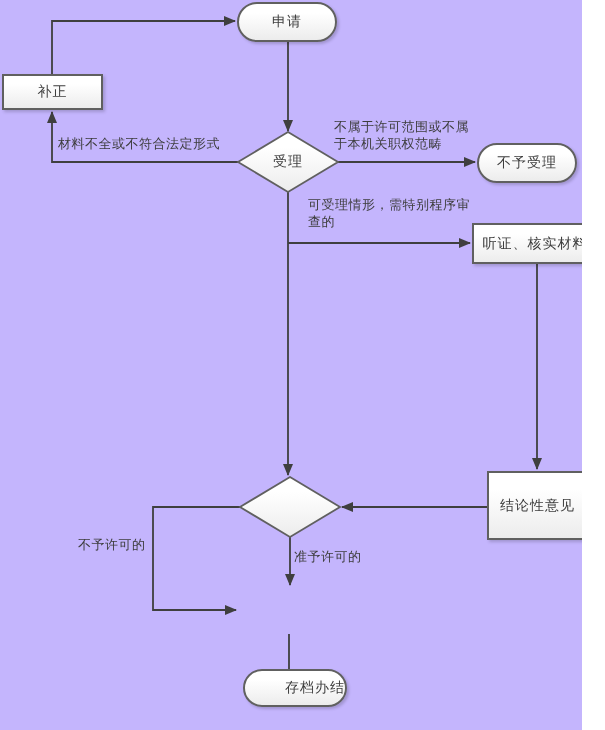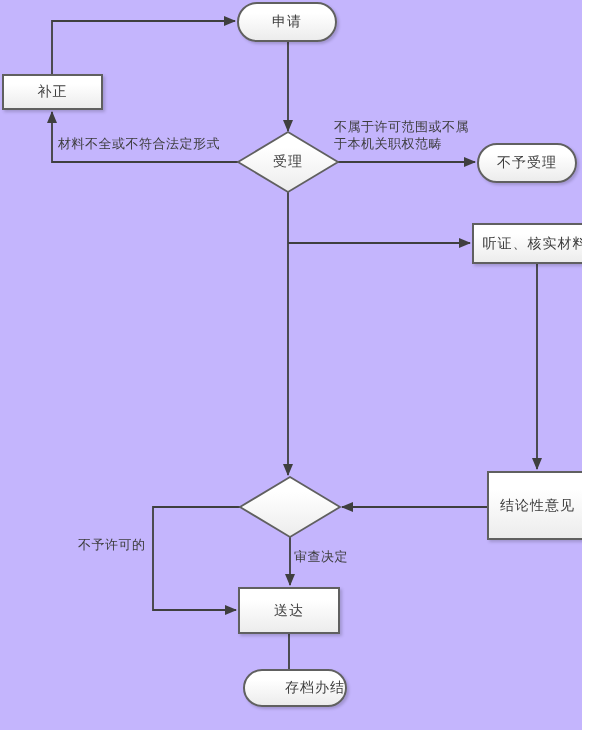--- a/index.html
+++ b/index.html
@@ -100,35 +100,34 @@
   </div>
 
   <div class="node" style="left:487px; top:471px; width:101px; height:69px;">
     <span>结论性意见</span>
   </div>
 
   <div class="node" style="left:472px; top:223px; width:126px; height:41px;">
     <span>听证、核实材料</span>
   </div>
 
-  <div class="node" style="left:238px; top:587px; width:102px; height:47px;">
-    <span>送达</span>
-  </div>
 
   <div class="node stadium" style="left:243px; top:669px; width:104px; height:38px;justify-content:flex-end;">
     <span>存档办结</span>
   </div>
 
   <div class="diamond-label" style="left:238px; top:150px; width:100px; height:24px;">
     <span>受理</span>
   </div>
 
   <div class="edge-label" style="left:58px; top:135px; width:175px;">材料不全或不符合法定形式</div>
 
   <div class="edge-label" style="left:334px; top:118px; width:142px;">不属于许可范围或不属
 于本机关职权范畴</div>
 
+  <div class="edge-label" style="left:308px; top:196px; width:164px;">可受理情形，需特别程序审
+查的</div>
 
-  <div class="edge-label" style="left:294px; top:548px; width:80px;">审查决定</div>
+  <div class="edge-label" style="left:294px; top:548px; width:80px;">准予许可的</div>
 
   <div class="edge-label" style="left:78px; top:536px; width:74px;">不予许可的</div>
 
 </div>
 
 </body></html>

